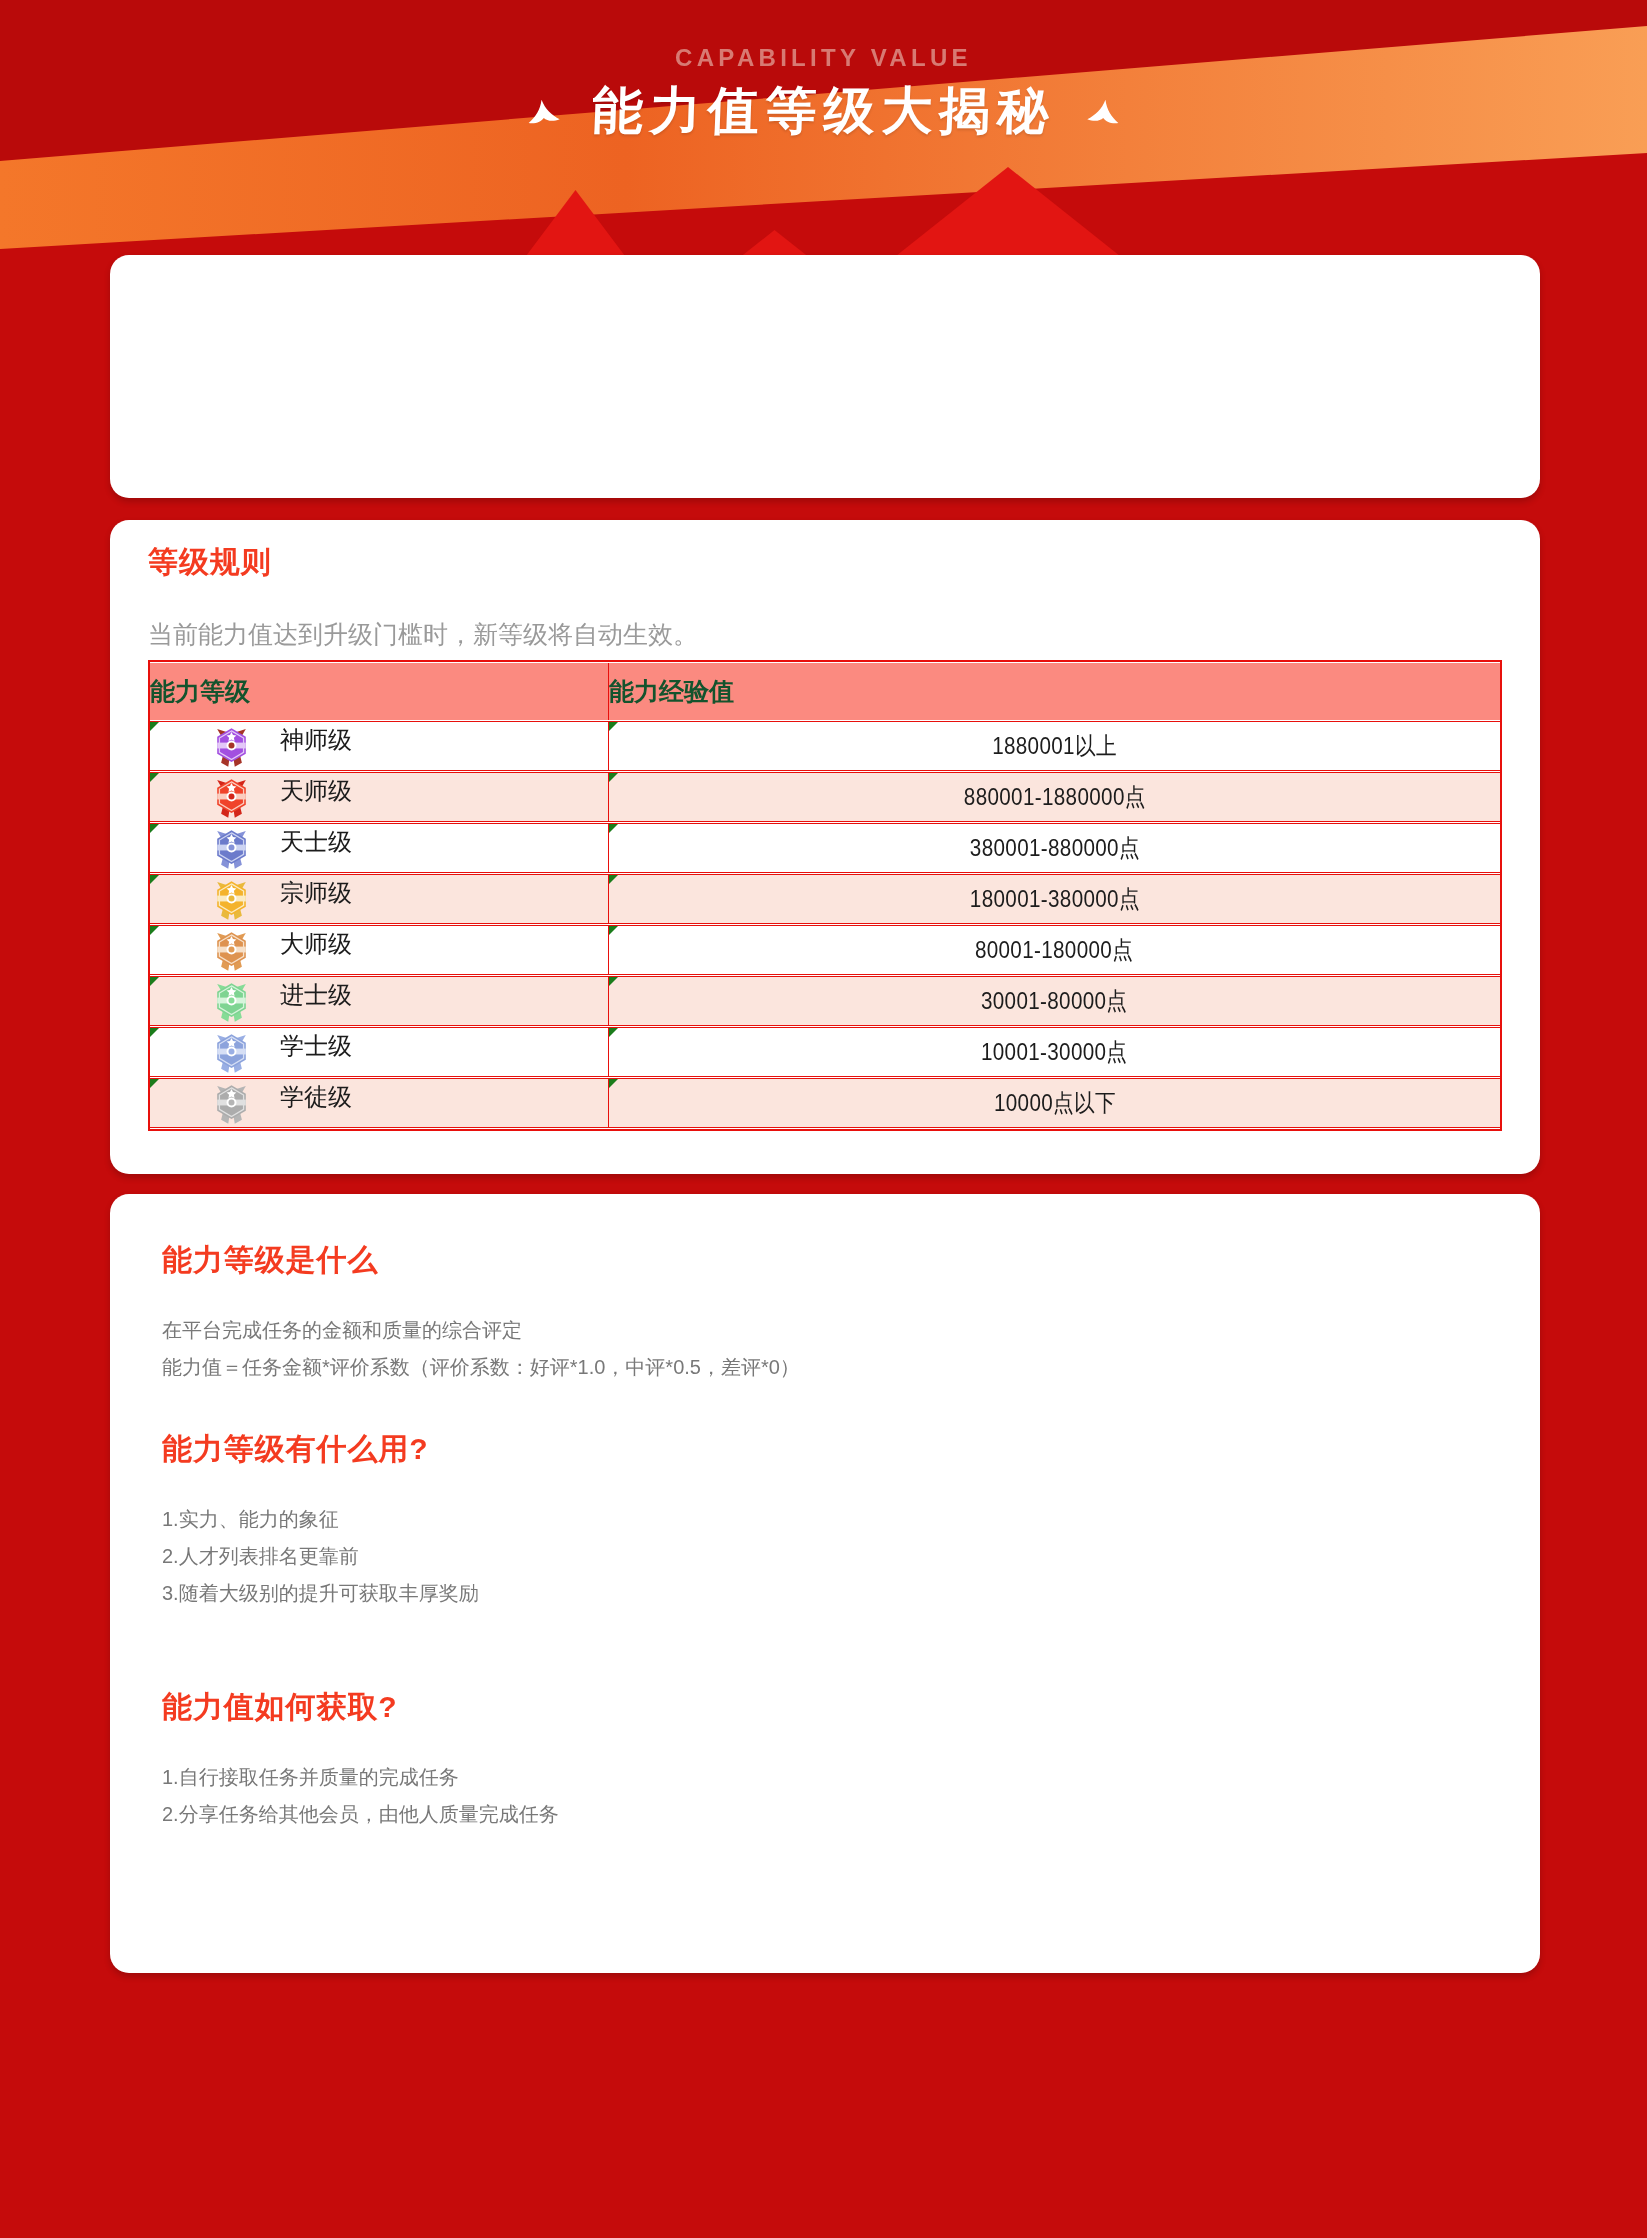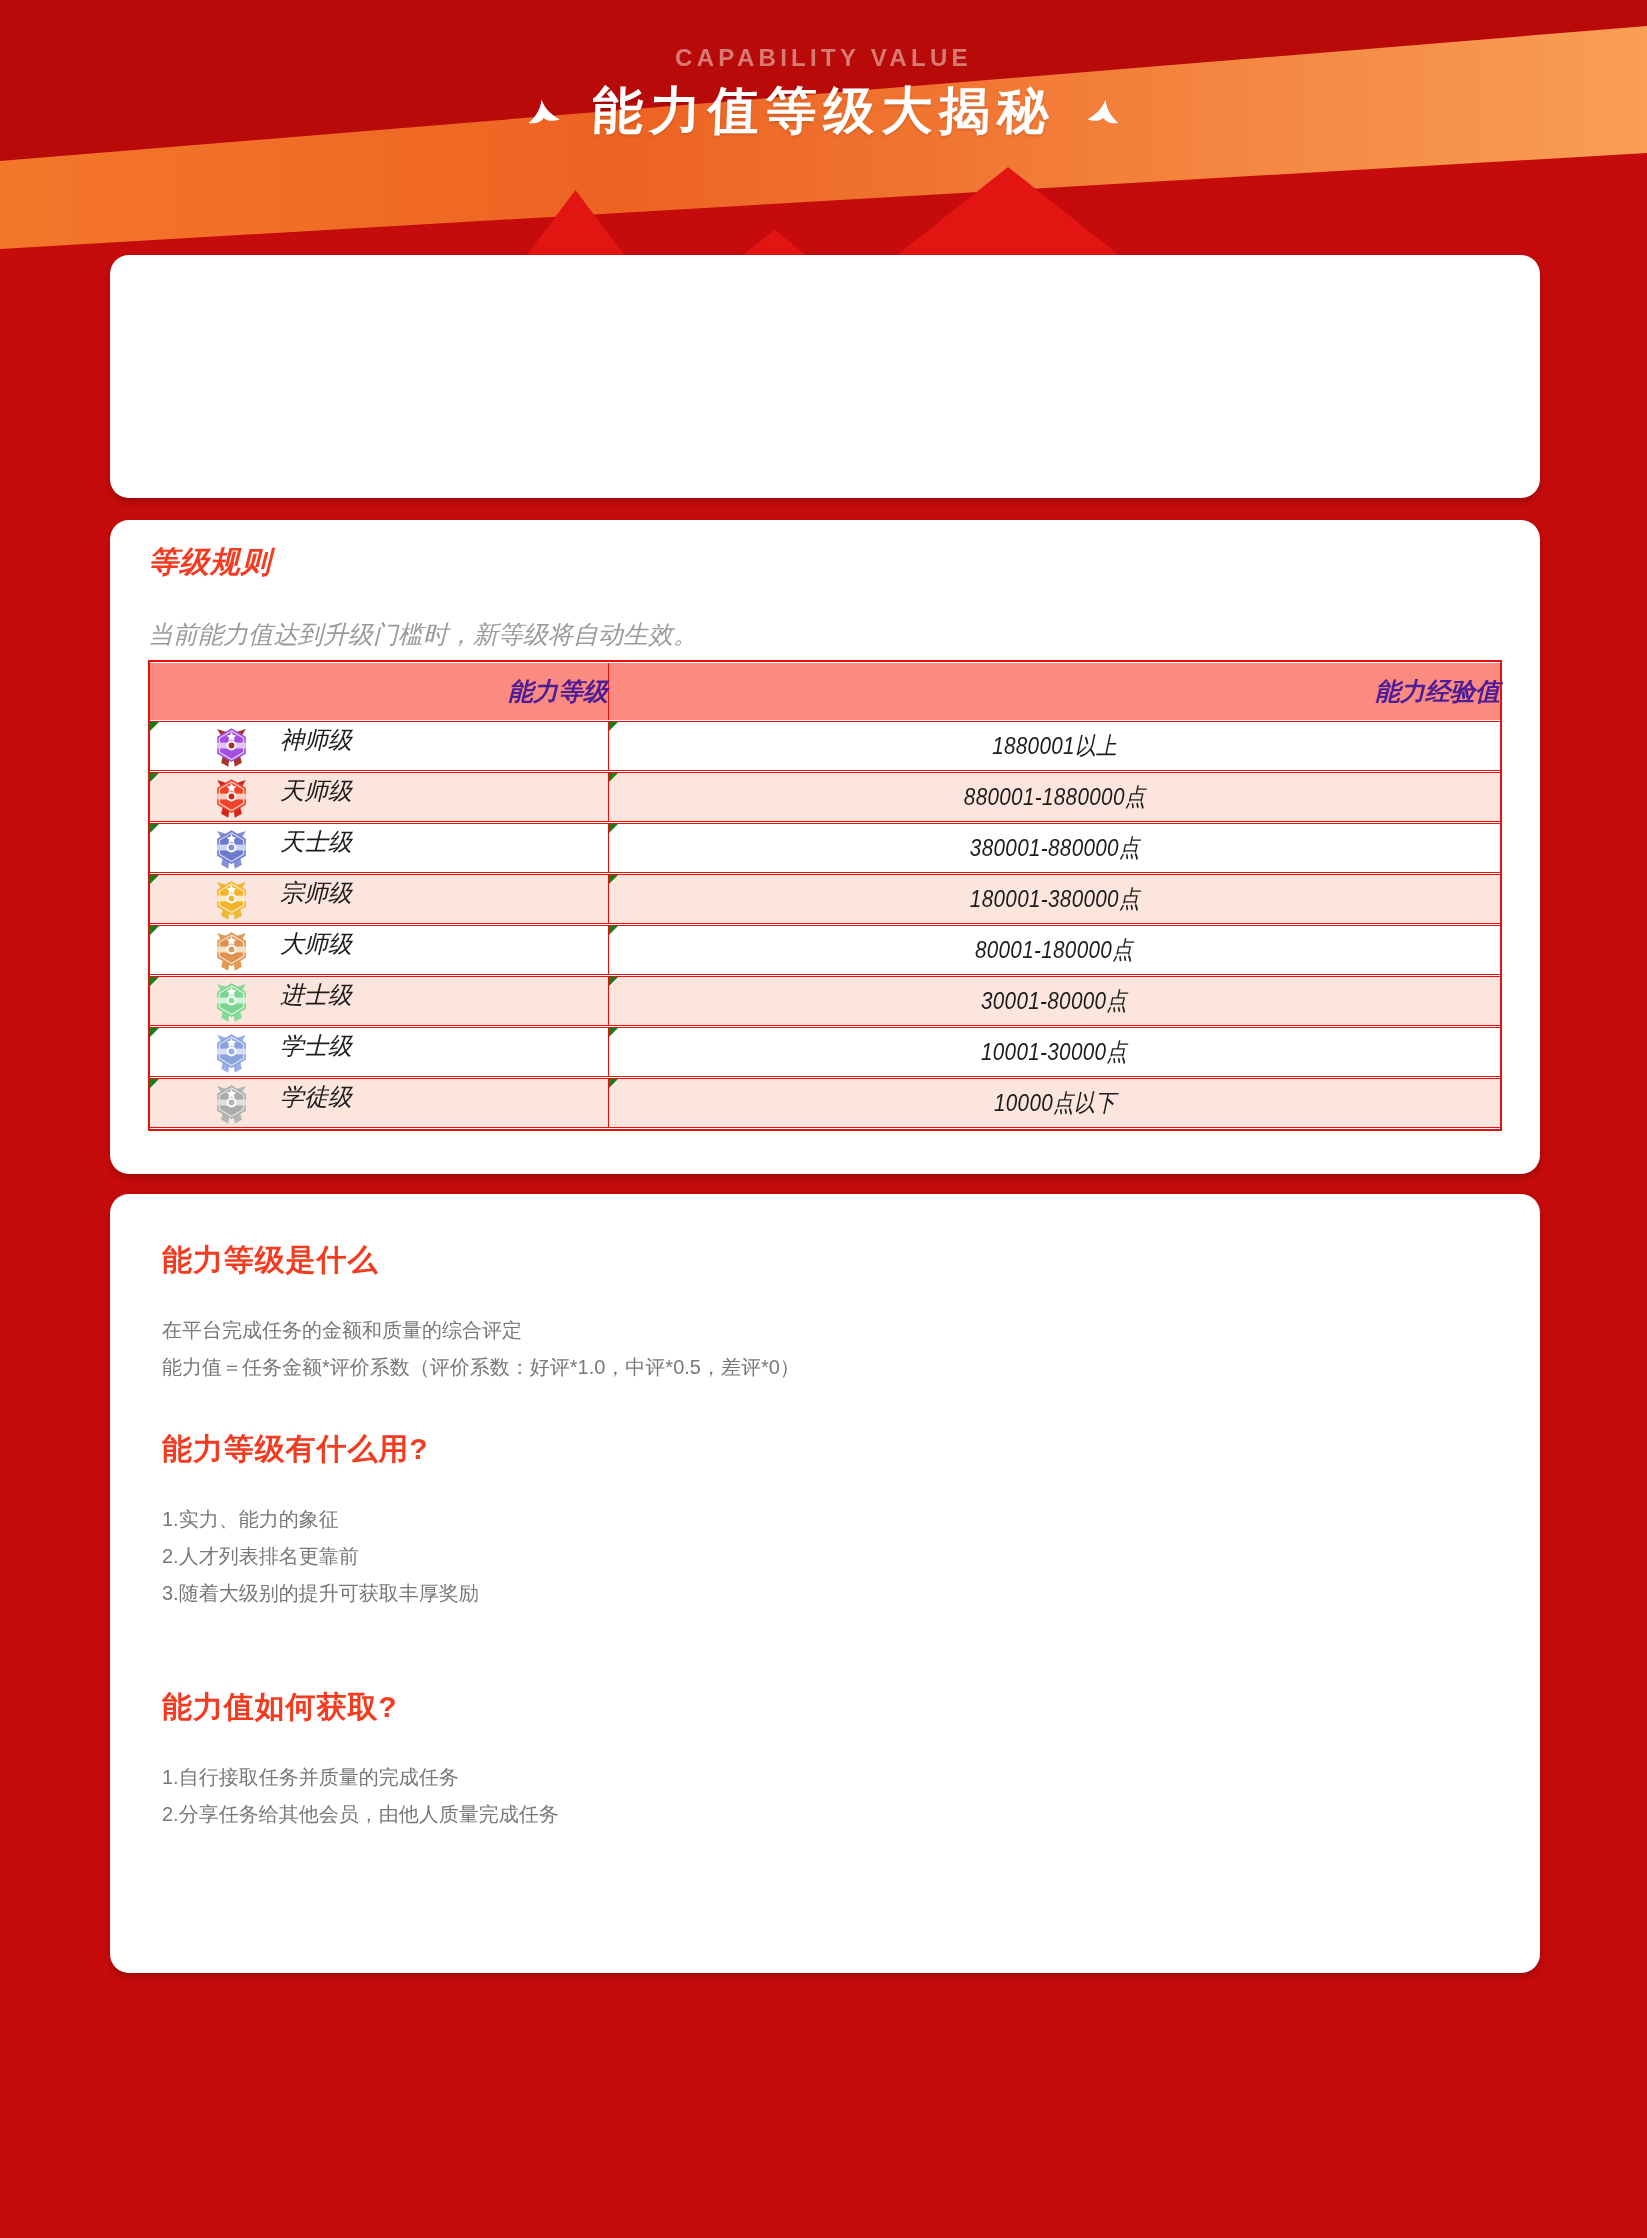--- a/index.html
+++ b/index.html
@@ -51,39 +51,39 @@
   .plane svg{width:100%;height:100%;display:block;}
   .plane-left{transform:rotate(-7deg);}
   .plane-right{transform:rotate(7deg);}
   
   .card{
     position:absolute; left:110px; width:1430px;
     background:var(--card-bg); border-radius:19px;
     box-shadow:0 3.4px 6.9px rgba(0,0,0,0.18);
   }
   .hero-card{top:255px;height:243px;}
-  .rules-card{top:520px;height:654px;padding:24px 38px 16px 38px;font-style:italic;}
+  .rules-card{top:520px;height:654px;padding:24px 38px 16px 38px;}
   .info-card{top:1194px;height:779px;padding:48px 38px 0 52px;}
   .section-heading{
     color:var(--accent-red); font-size:30px; font-weight:800; line-height:36px;
     letter-spacing:0.9px;
   }
   .rules-subtitle{
     margin-top:39px; color:var(--subtitle-gray); font-size:25px; line-height:31px;
   }
   
   table.level-table{
     margin-top:10.3px; width:1354px; table-layout:fixed;
     border-collapse:separate; border-spacing:0 1.7px;
     border:2.6px solid var(--table-border); background:#fff;
   }
   col.c1{width:34%;} col.c2{width:66%;}
   th{
     background:var(--header-bg); height:57px;
-    font-size:25px; font-weight:800; color:#4c1d95; text-align:right;
+    font-size:25px; font-weight:800; color:#14532d; text-align:left;
   }
   th:first-child{border-right:1.7px solid var(--table-border);}
   td{
     position:relative; height:50px;
     border-top:1.7px solid var(--table-border);
     border-bottom:1.7px solid var(--table-border);
     font-size:24px; color:var(--text-dark);
   }
   td:first-child{border-right:1.7px solid var(--table-border);}
   tbody tr:nth-child(even) td{background:var(--row-pink);}

